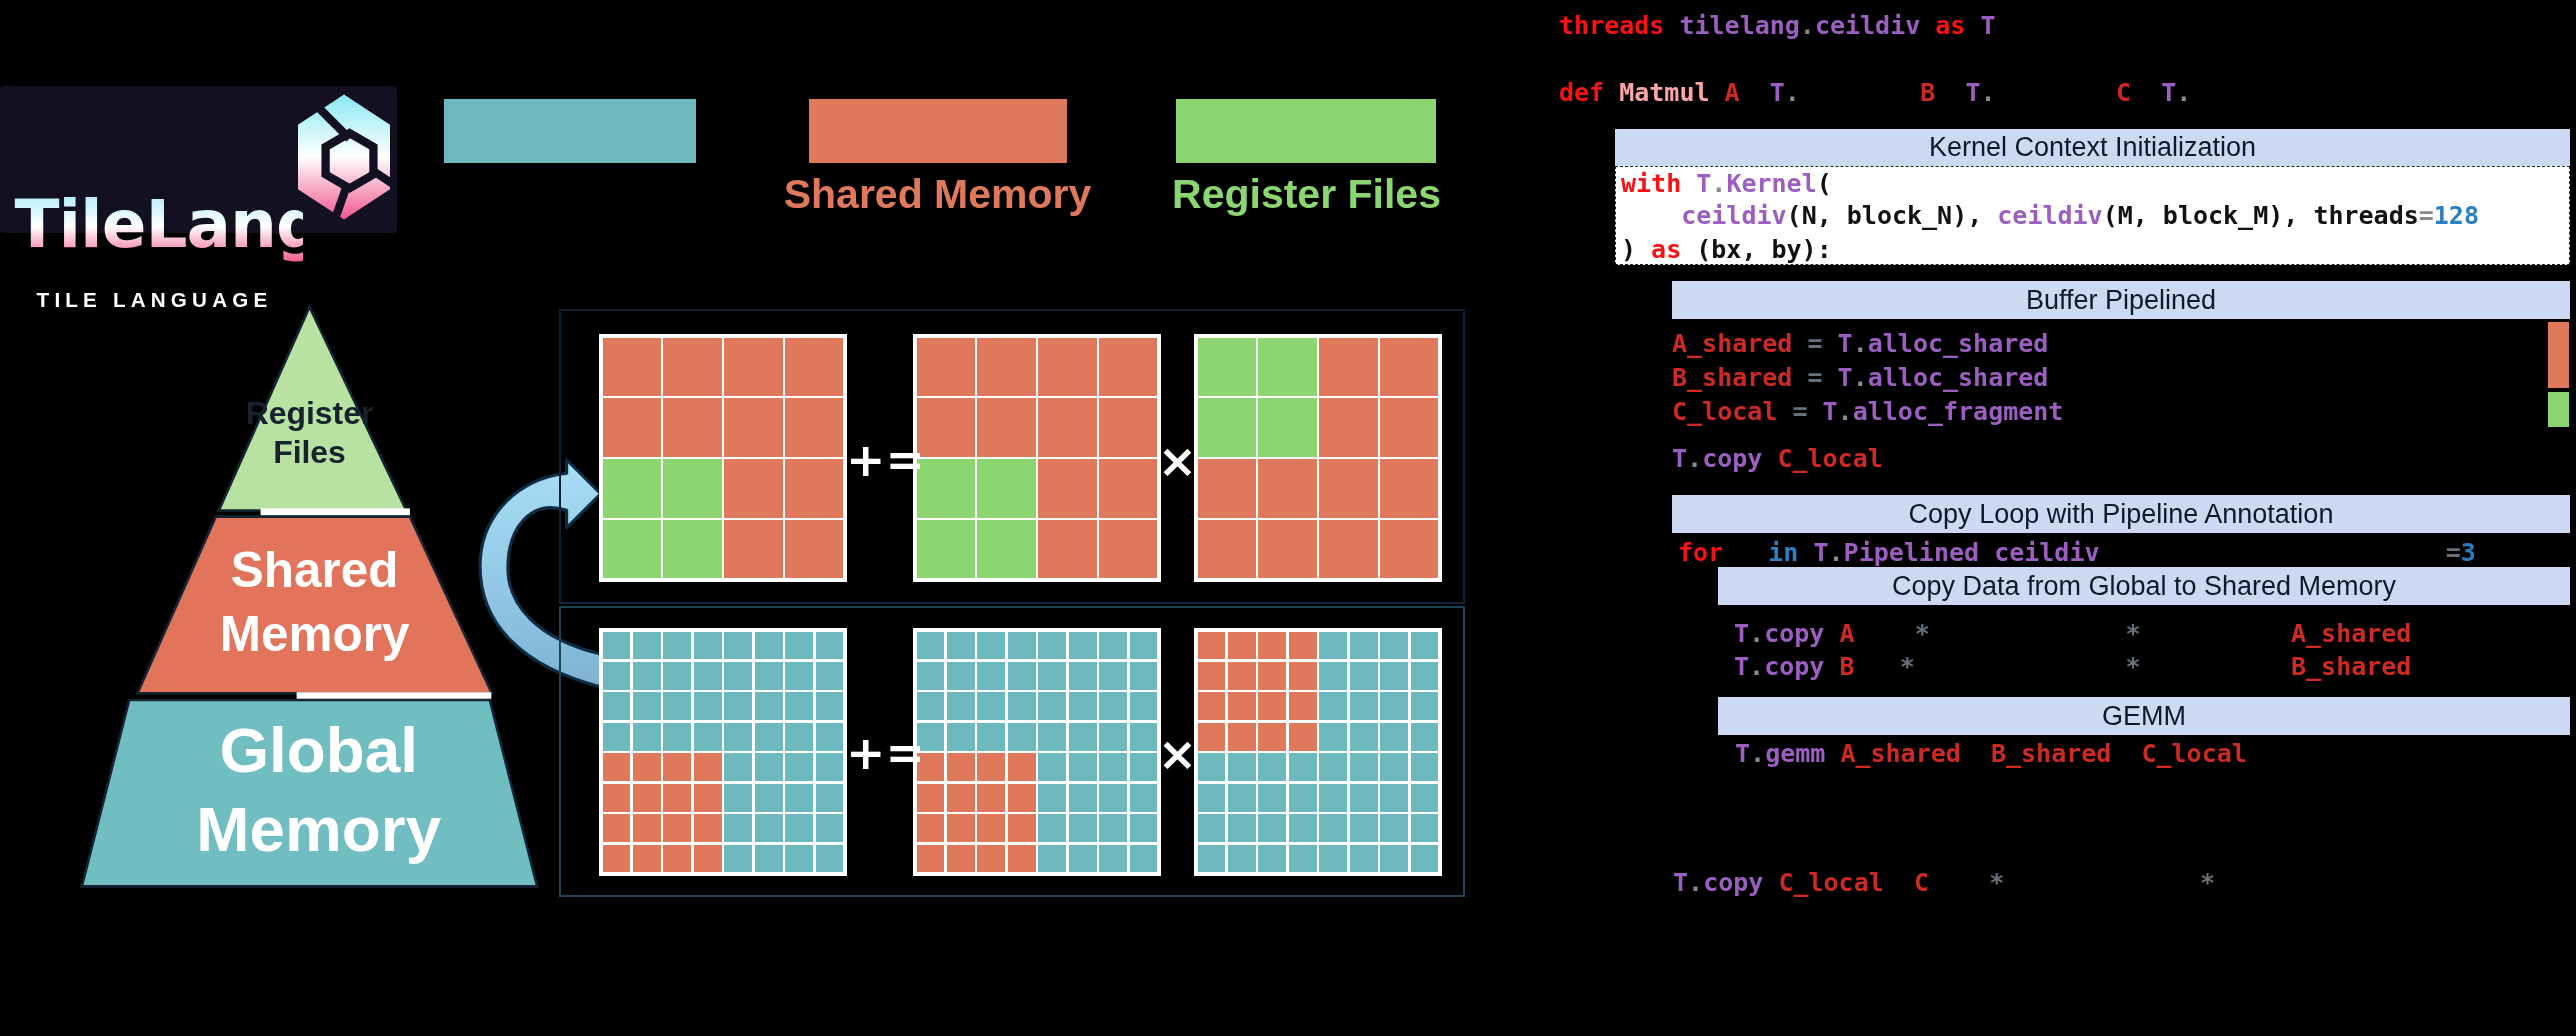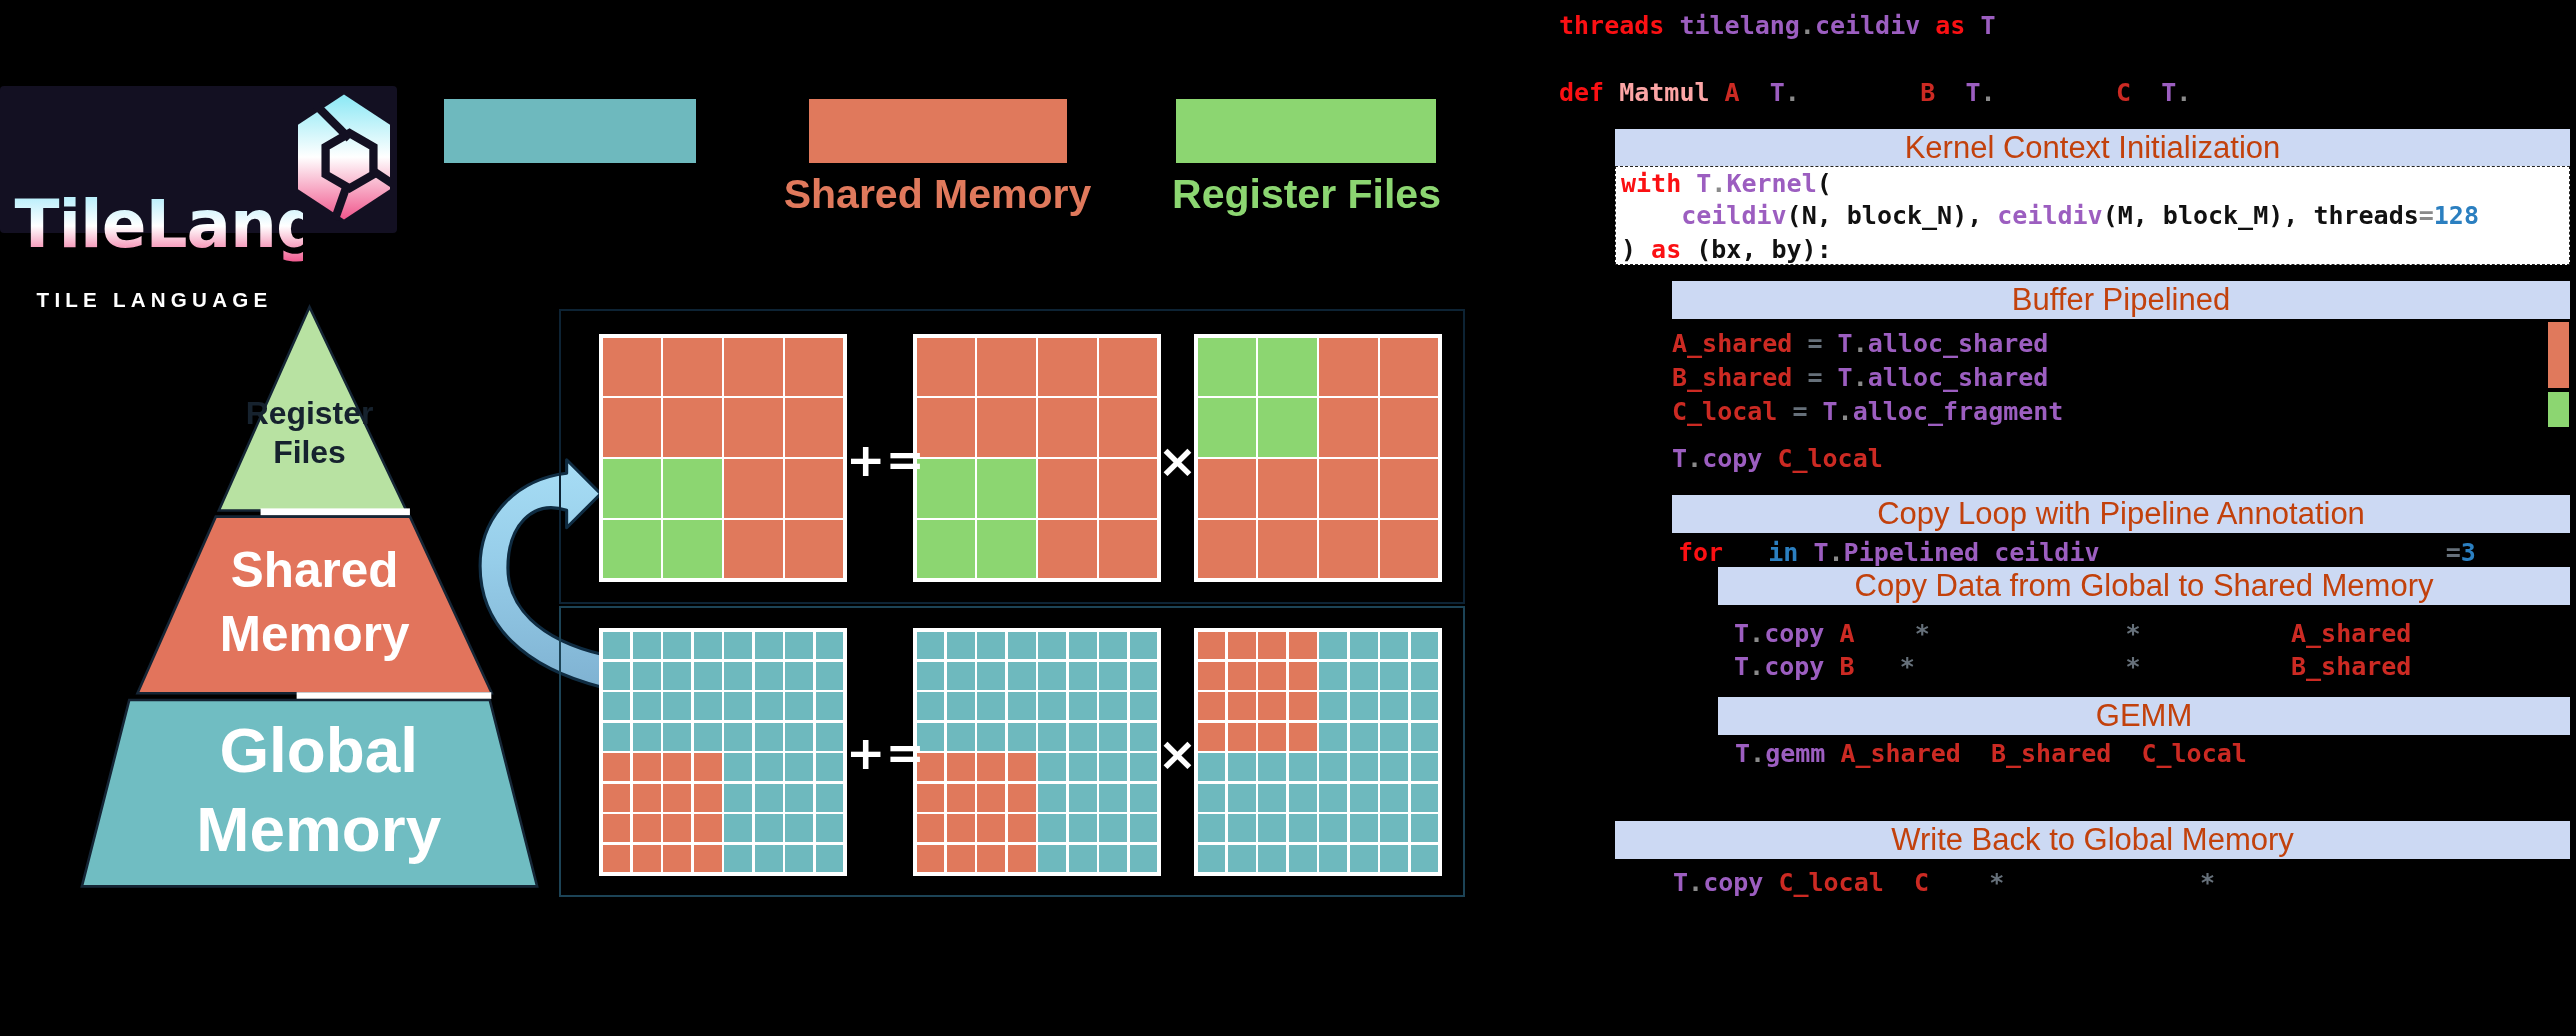--- a/index.html
+++ b/index.html
@@ -26,21 +26,21 @@
   .matrix{background:#fff;padding:3.6px;display:grid;gap:2.6px;box-sizing:border-box;
           width:248px;height:248px;}
   .matrix.g4{grid-template-columns:repeat(4,1fr);grid-template-rows:repeat(4,1fr);}
   .matrix.g8{grid-template-columns:repeat(8,1fr);grid-template-rows:repeat(8,1fr);}
   .op{color:#fff;font-weight:bold;font-size:47px;font-family:"DejaVu Sans",sans-serif;
       width:67px;text-align:center;}
 
   
   .code{font-family:"DejaVu Sans Mono",monospace;font-weight:bold;font-size:25px;
         line-height:27px;white-space:pre;color:#ddd;}
-  .hdr{background:#ccd9f3;color:#c2410c;font-size:31px;font-weight:500;text-align:center;
+  .hdr{background:#ccd9f3;color:#0f172a;font-size:27px;font-weight:500;text-align:center;
        display:flex;align-items:center;justify-content:center;}
   #kernel-white-box{left:1615px;top:166px;width:955px;height:99px;background:#fff;
        border:1.5px dashed #222;box-sizing:border-box;}
   .tok-kw{color:#fb1013;}
   .tok-bl{color:#fca5a5;}
   .tok-id{color:#cc2a23;}
   .tok-fn{color:#9c5ec0;}
   .tok-dot{color:#8a8a8a;}
   .tok-op{color:#66707a;}
   .tok-num{color:#2b7fc0;}
@@ -393,17 +393,16 @@
   <div class="abs hdr" style="left:1672px;top:495px;width:898px;height:38px;">Copy Loop with Pipeline Annotation</div>
   <div class="abs code" style="left:1678px;top:539px;"><span class="tok-kw">for</span><span class="tok-pl">   </span><span class="tok-num">in</span><span class="tok-pl"> </span><span class="tok-fn">T</span><span class="tok-dot">.</span><span class="tok-fn">Pipelined</span><span class="tok-pl"> </span><span class="tok-fn">ceildiv</span><span class="tok-pl">                       </span><span class="tok-op">=</span><span class="tok-num">3</span></div>
 
   <div class="abs hdr" style="left:1718px;top:567px;width:852px;height:38px;">Copy Data from Global to Shared Memory</div>
   <div class="abs code" style="left:1734px;top:620px;"><span class="tok-fn">T</span><span class="tok-dot">.</span><span class="tok-fn">copy</span><span class="tok-pl"> </span><span class="tok-id">A</span><span class="tok-pl">    </span><span class="tok-op">*</span><span class="tok-pl">             </span><span class="tok-op">*</span><span class="tok-pl">          </span><span class="tok-id">A_shared</span></div>
   <div class="abs code" style="left:1734px;top:653px;"><span class="tok-fn">T</span><span class="tok-dot">.</span><span class="tok-fn">copy</span><span class="tok-pl"> </span><span class="tok-id">B</span><span class="tok-pl">   </span><span class="tok-op">*</span><span class="tok-pl">              </span><span class="tok-op">*</span><span class="tok-pl">          </span><span class="tok-id">B_shared</span></div>
 
   <div class="abs hdr" style="left:1718px;top:697px;width:852px;height:38px;">GEMM</div>
   <div class="abs code" style="left:1735px;top:740px;"><span class="tok-fn">T</span><span class="tok-dot">.</span><span class="tok-fn">gemm</span><span class="tok-pl"> </span><span class="tok-id">A_shared</span><span class="tok-pl">  </span><span class="tok-id">B_shared</span><span class="tok-pl">  </span><span class="tok-id">C_local</span></div>
 
-  <div class="abs hdr" style="left:1615px;top:821px;width:955px;height:38px;">Write Back to Global Memory</div>
   <div class="abs code" style="left:1673px;top:869px;"><span class="tok-fn">T</span><span class="tok-dot">.</span><span class="tok-fn">copy</span><span class="tok-pl"> </span><span class="tok-id">C_local</span><span class="tok-pl">  </span><span class="tok-id">C</span><span class="tok-pl">    </span><span class="tok-op">*</span><span class="tok-pl">             </span><span class="tok-op">*</span></div>
 
 </div>
 
 
 </body></html>

